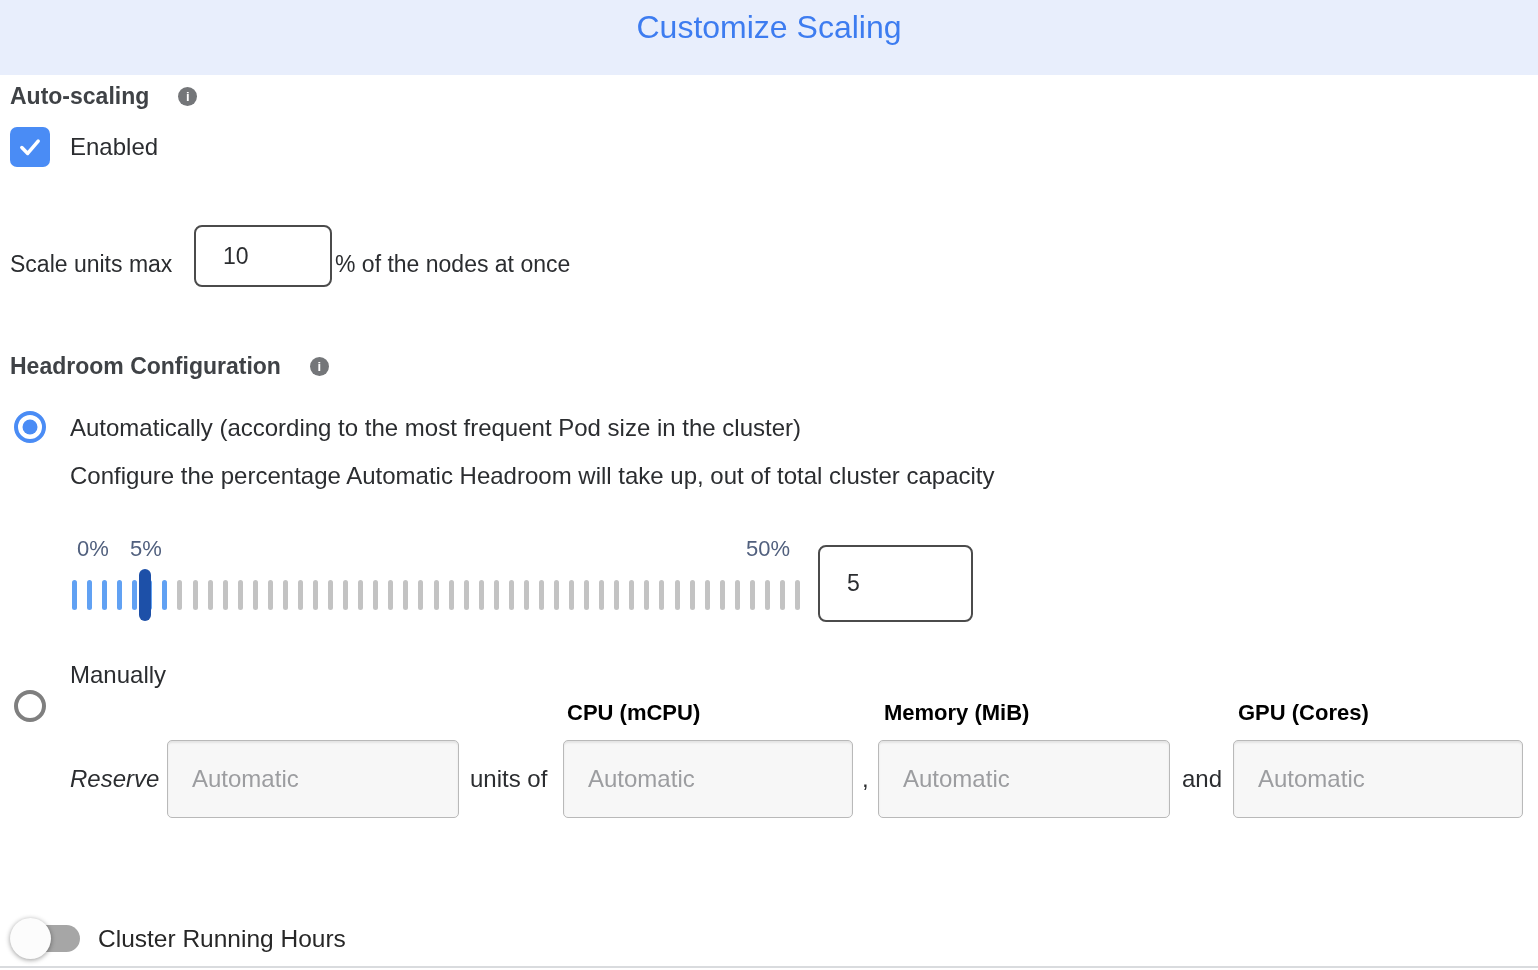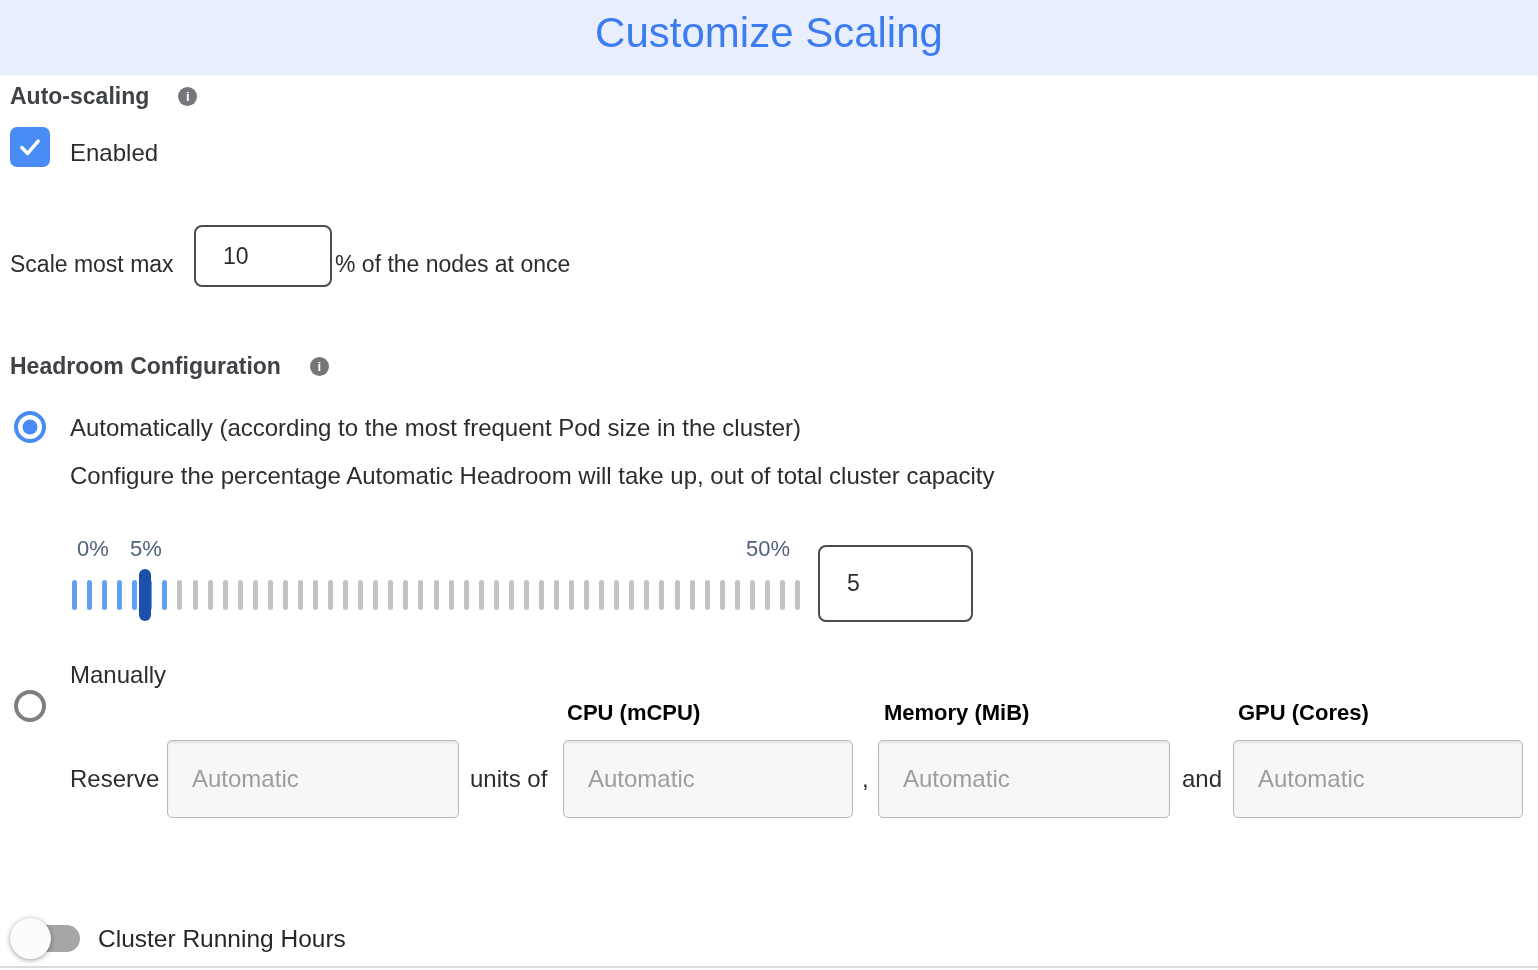--- a/index.html
+++ b/index.html
@@ -14,21 +14,21 @@
   .abs { position: absolute; }
 
   
   .banner {
     position: absolute; top: 0; left: 0; width: 1538px; height: 75px;
     background: #e8eefc;
   }
   .banner h1 {
     text-align: center;
     padding-top: 9px;
-    font-size: 42px;
+    font-size: 32px;
     font-weight: 400;
     color: #3d7cf0;
   }
 
   
   .section-label {
     display: flex; align-items: center; gap: 29px;
   }
   .section-label .txt {
     font-size: 23px; font-weight: 700; color: #3f4246;
@@ -135,30 +135,30 @@
 
 <div class="banner">
   <h1>Customize Scaling</h1>
 </div>
 
 <div class="section-label abs" style="left:10px; top:83px;">
   <span class="txt">Auto-scaling</span>
   <span class="info-icon">i</span>
 </div>
 
-<div class="abs" style="left:10px; top:127px; display:flex; align-items:flex-end; gap:20px;">
+<div class="abs" style="left:10px; top:127px; display:flex; align-items:center; gap:20px;">
   <span class="checkbox">
     <svg viewBox="0 0 24 24">
       <path d="M5 12.5 L10 17.5 L19 7" fill="none" stroke="#ffffff" stroke-width="3" stroke-linecap="round" stroke-linejoin="round"></path>
     </svg>
   </span>
   <span class="plain-label">Enabled</span>
 </div>
 
-<div class="abs" style="left:10px; top:225px; height:78px; line-height:78px; font-size:23px; color:#2b2d30;">Scale most max</div>
+<div class="abs" style="left:10px; top:225px; height:78px; line-height:78px; font-size:23px; color:#2b2d30;">Scale units max</div>
 <input class="num-input abs" style="left: 194px; top: 225px; width: 138px; height: 62px;" type="text" value="10">
 <div class="abs" style="left:335px; top:225px; height:78px; line-height:78px; font-size:23px; color:#2b2d30;">% of the nodes at once</div>
 
 <div class="section-label abs" style="left:10px; top:353px;">
   <span class="txt">Headroom Configuration</span>
   <span class="info-icon">i</span>
 </div>
 
 <div class="radio selected abs" style="left:14px; top:411px;"></div>
 <div class="abs plain-label" style="left:70px; top:414px;">Automatically (according to the most frequent Pod size in the cluster)</div>
@@ -225,21 +225,21 @@
 
 <input class="num-input abs" style="left: 818px; top: 545px; width: 155px; height: 77px;" type="text" value="5">
 
 <div class="radio unselected abs" style="left:14px; top:658px;"></div>
 <div class="abs plain-label" style="left:70px; top:661px;">Manually</div>
 
 <div class="col-header abs" style="left:567px; top:700px;">CPU (mCPU)</div>
 <div class="col-header abs" style="left:884px; top:700px;">Memory (MiB)</div>
 <div class="col-header abs" style="left:1238px; top:700px;">GPU (Cores)</div>
 
-<div class="row-text" style="left:70px;">Reserve</div>
+<div class="row-text" style="left:70px;font-style:italic;">Reserve</div>
 <input class="auto-input" style="left: 167px; width: 292px;" type="text" placeholder="Automatic">
 <div class="row-text" style="left:470px;">units of</div>
 <input class="auto-input" style="left: 563px; width: 290px;" type="text" placeholder="Automatic">
 <div class="row-text" style="left:862px;">,</div>
 <input class="auto-input" style="left: 878px; width: 292px;" type="text" placeholder="Automatic">
 <div class="row-text" style="left:1182px;">and</div>
 <input class="auto-input" style="left: 1233px; width: 290px;" type="text" placeholder="Automatic">
 
 <div class="toggle-track"></div>
 <div class="toggle-knob"></div>

